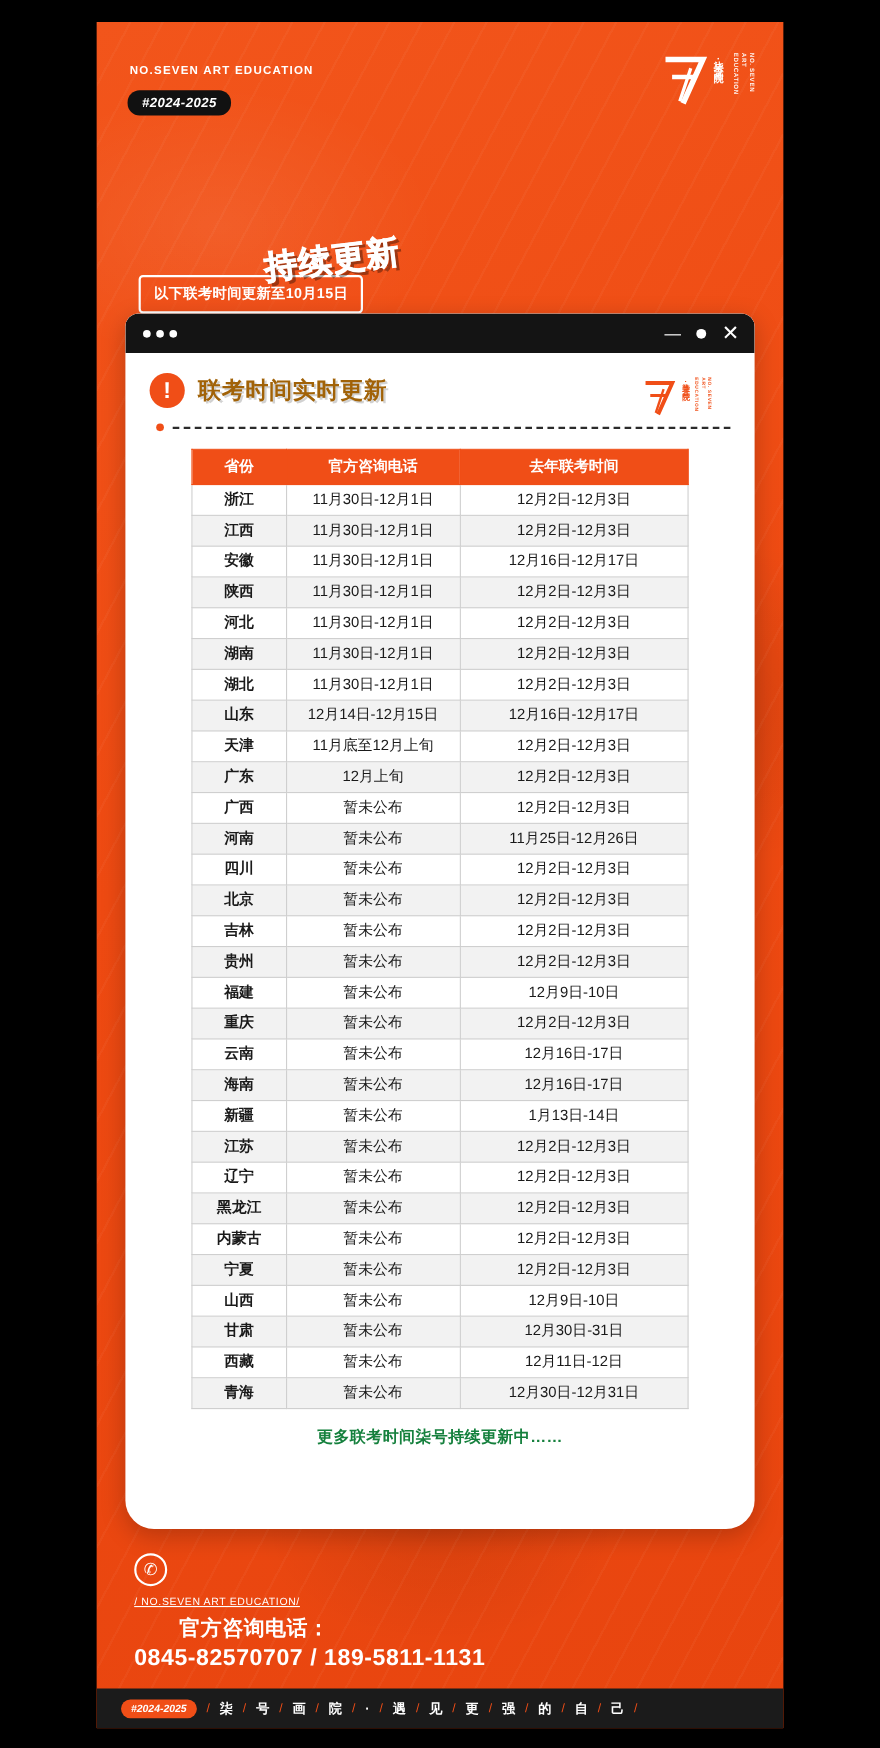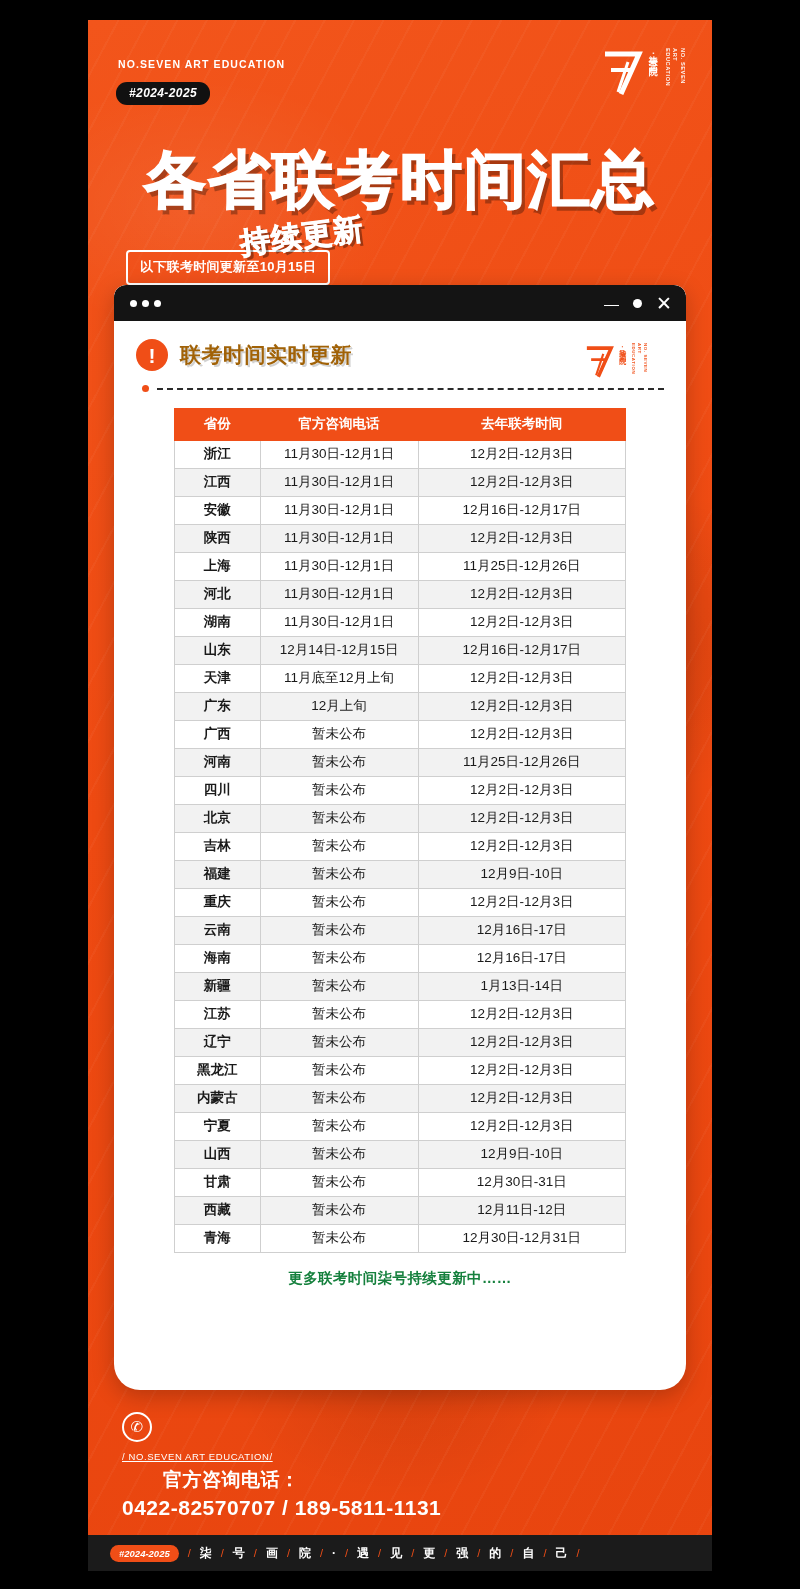--- a/index.html
+++ b/index.html
@@ -204,21 +204,20 @@
     <svg class="logo-mark" viewBox="0 0 42 48">
       <path d="M4 6 H38 L20 46" fill="none" stroke="#ffffff" stroke-width="5"></path>
       <path d="M10 22 H32" fill="none" stroke="#ffffff" stroke-width="4"></path>
       <path d="M27 14 L17 44" fill="none" stroke="#ffffff" stroke-width="3"></path>
     </svg>
     <span class="logo-text-v">柒号·画院</span>
     <span class="logo-text-en">NO. SEVEN
 ART EDUCATION</span>
   </div>
 
-  <div class="main-title">各省联考时间汇总</div>
   <div class="sub-stamp">持续更新</div>
   <div class="update-note">以下联考时间更新至10月15日</div>
 
   <div class="window">
 
     <div class="titlebar">
       <span class="dots">
           <i></i>
           <i></i>
           <i></i>
@@ -275,31 +274,31 @@
                 <td class="col-prov">安徽</td>
                 <td class="col-this">11月30日-12月1日</td>
                 <td class="col-last">12月16日-12月17日</td>
               </tr>
               <tr>
                 <td class="col-prov">陕西</td>
                 <td class="col-this">11月30日-12月1日</td>
                 <td class="col-last">12月2日-12月3日</td>
               </tr>
               <tr>
-                <td class="col-prov">上海</td>
-                <td class="col-this">11月30日-12月1日</td>
-                <td class="col-last">11月25日-12月26日</td>
-              </tr>
-              <tr>
                 <td class="col-prov">河北</td>
                 <td class="col-this">11月30日-12月1日</td>
                 <td class="col-last">12月2日-12月3日</td>
               </tr>
               <tr>
                 <td class="col-prov">湖南</td>
+                <td class="col-this">11月30日-12月1日</td>
+                <td class="col-last">12月2日-12月3日</td>
+              </tr>
+              <tr>
+                <td class="col-prov">湖北</td>
                 <td class="col-this">11月30日-12月1日</td>
                 <td class="col-last">12月2日-12月3日</td>
               </tr>
               <tr>
                 <td class="col-prov">山东</td>
                 <td class="col-this">12月14日-12月15日</td>
                 <td class="col-last">12月16日-12月17日</td>
               </tr>
               <tr>
                 <td class="col-prov">天津</td>
@@ -326,20 +325,25 @@
                 <td class="col-this">暂未公布</td>
                 <td class="col-last">12月2日-12月3日</td>
               </tr>
               <tr>
                 <td class="col-prov">北京</td>
                 <td class="col-this">暂未公布</td>
                 <td class="col-last">12月2日-12月3日</td>
               </tr>
               <tr>
                 <td class="col-prov">吉林</td>
+                <td class="col-this">暂未公布</td>
+                <td class="col-last">12月2日-12月3日</td>
+              </tr>
+              <tr>
+                <td class="col-prov">贵州</td>
                 <td class="col-this">暂未公布</td>
                 <td class="col-last">12月2日-12月3日</td>
               </tr>
               <tr>
                 <td class="col-prov">福建</td>
                 <td class="col-this">暂未公布</td>
                 <td class="col-last">12月9日-10日</td>
               </tr>
               <tr>
                 <td class="col-prov">重庆</td>
@@ -411,21 +415,21 @@
       </div>
 
       <div class="more-note">更多联考时间柒号持续更新中……</div>
     </div>
   </div>
 
   <div class="footer">
     <div class="phone-icon">✆</div>
     <div class="footer-en">/ NO.SEVEN ART EDUCATION/</div>
     <div class="footer-label">官方咨询电话：</div>
-    <div class="footer-phone">0422-82570707 / 189-5811-1131</div>
+    <div class="footer-phone">0845-82570707 / 189-5811-1131</div>
   </div>
 
   <div class="bottombar">
     <span class="bb-badge">#2024-2025</span>
     <span id="bottom-words" style="display:flex;align-items:center;gap:9px;">
         <span class="bb-slash">/</span>
         <span class="bb-ch">柒</span>
         <span class="bb-slash">/</span>
         <span class="bb-ch">号</span>
         <span class="bb-slash">/</span>

